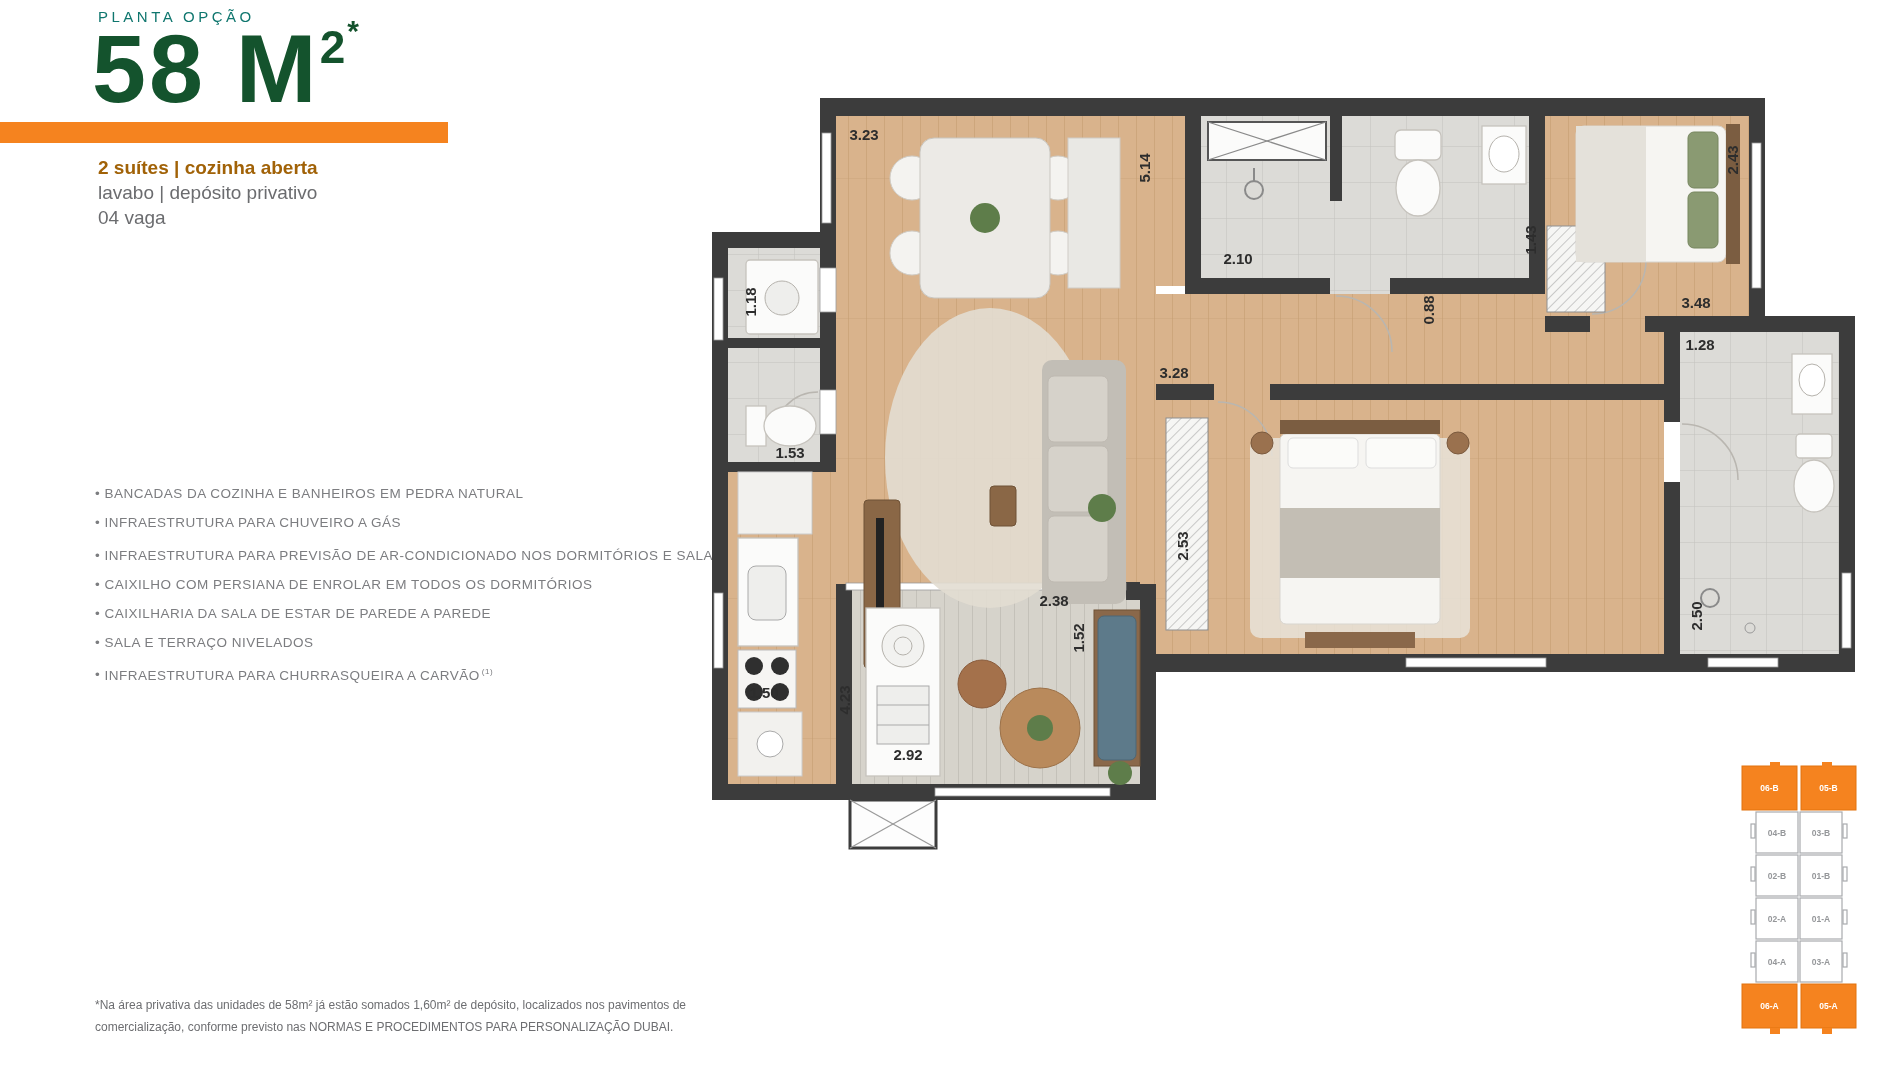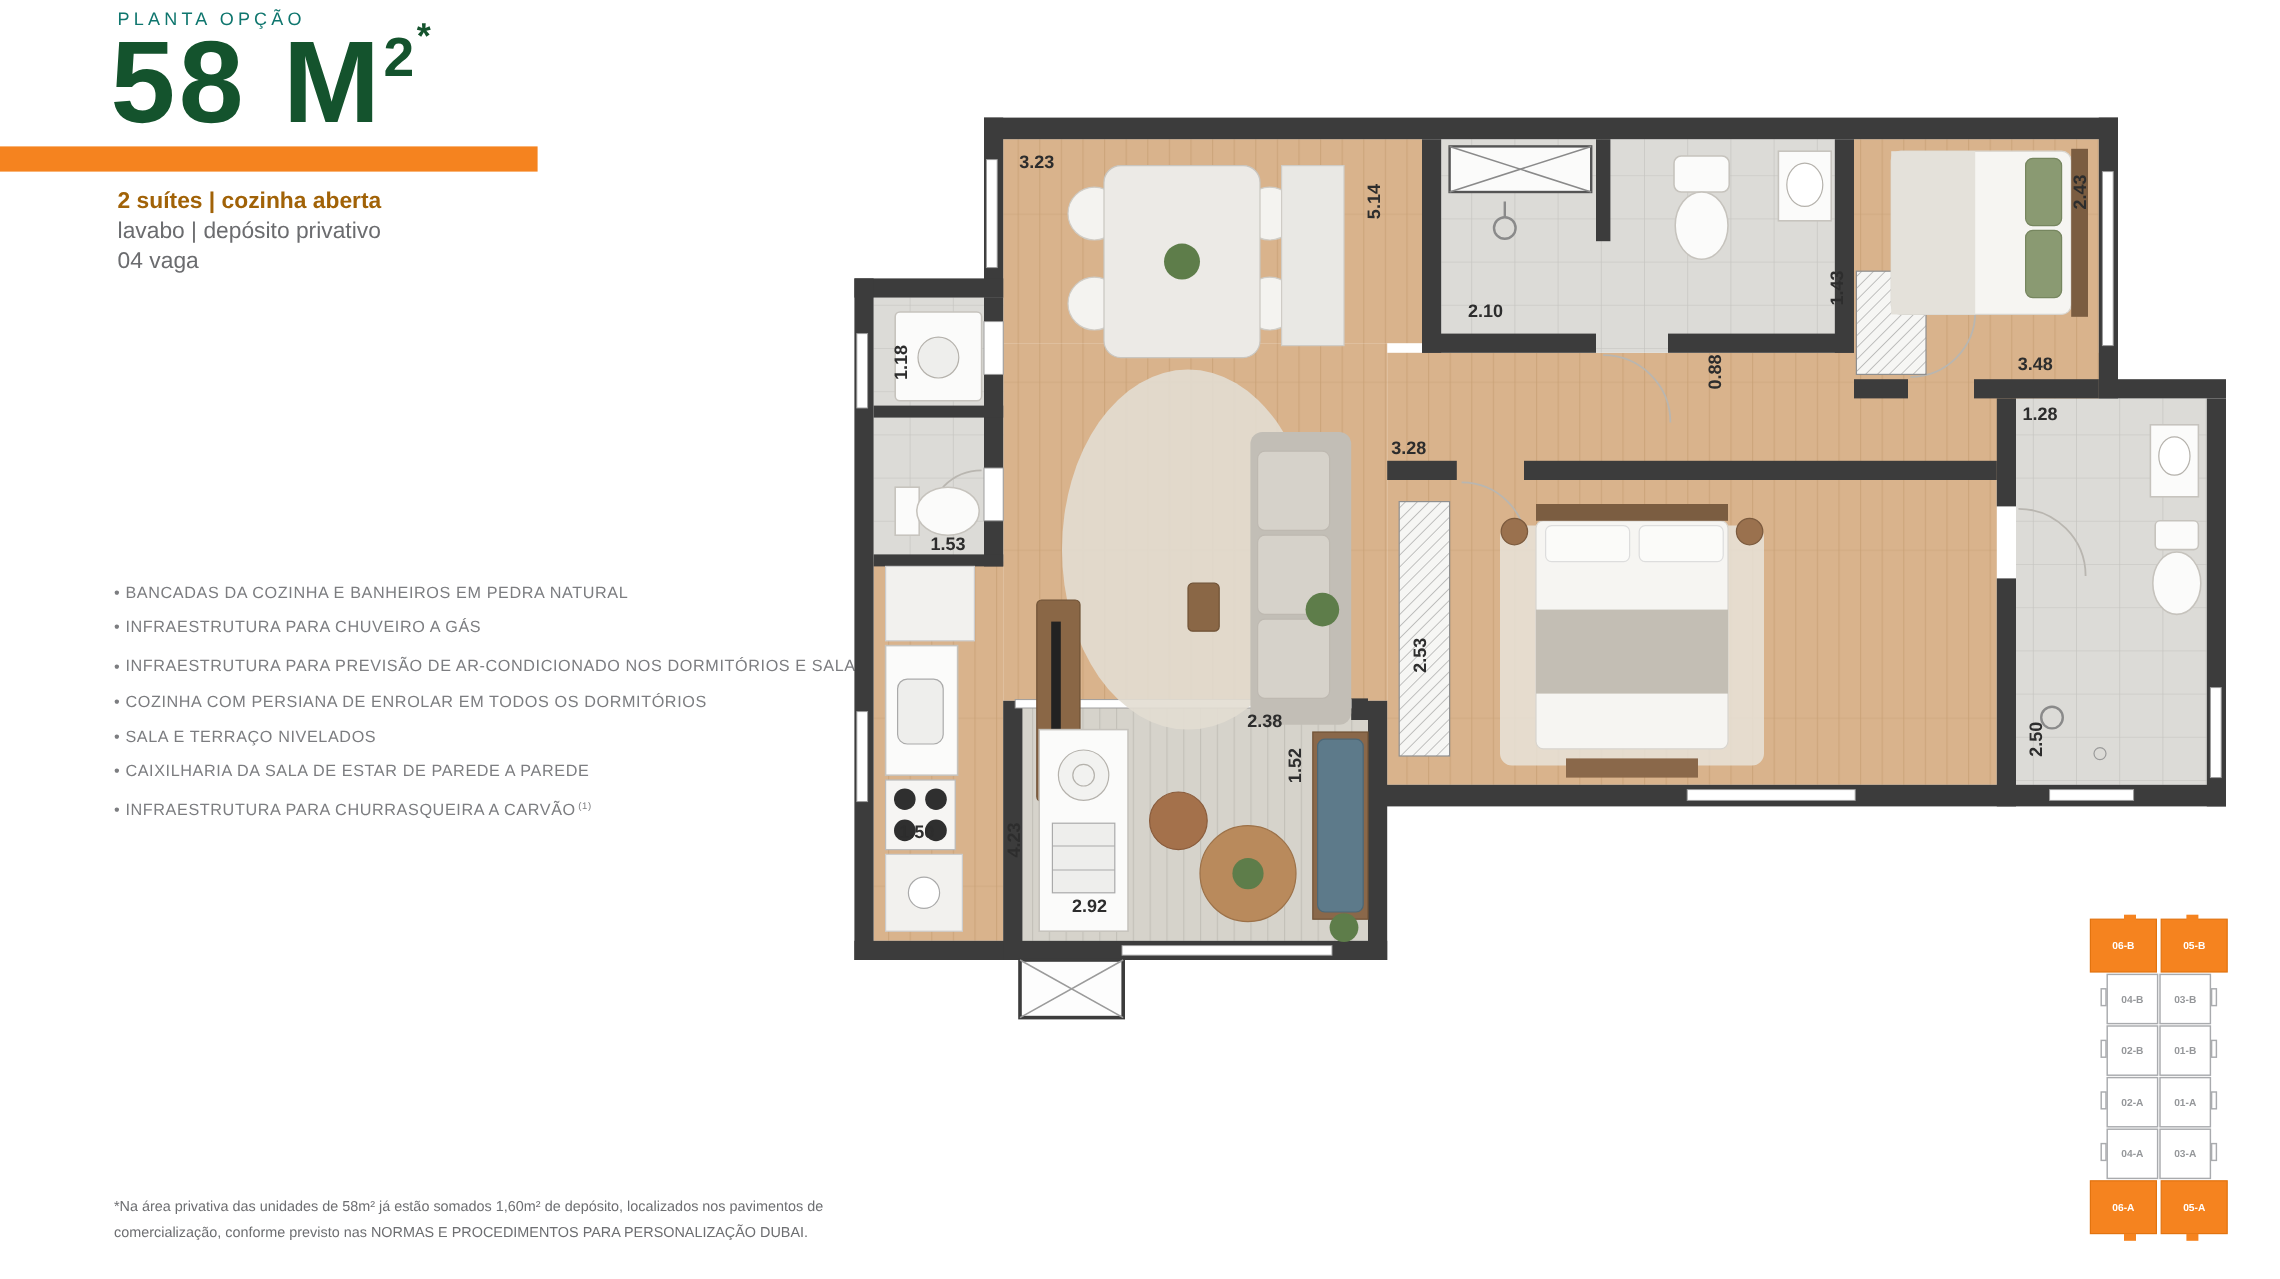--- a/index.html
+++ b/index.html
@@ -38,23 +38,23 @@
 <div class="specs">
   <div class="s1">2 suítes | cozinha aberta</div>
   <div class="s2">lavabo | depósito privativo</div>
   <div class="s3">04 vaga</div>
 </div>
 
 <ul class="features">
     <li><span class="ft">BANCADAS DA COZINHA E BANHEIROS EM PEDRA NATURAL</span></li>
     <li><span class="ft">INFRAESTRUTURA PARA CHUVEIRO A GÁS</span></li>
     <li><span class="ft">INFRAESTRUTURA PARA PREVISÃO DE AR-CONDICIONADO NOS DORMITÓRIOS E SALA</span><sup class="fs">(1)</sup></li>
-    <li><span class="ft">COZINHA COM PERSIANA DE ENROLAR EM TODOS OS DORMITÓRIOS</span></li>
+    <li><span class="ft">CAIXILHO COM PERSIANA DE ENROLAR EM TODOS OS DORMITÓRIOS</span></li>
+    <li><span class="ft">CAIXILHARIA DA SALA DE ESTAR DE PAREDE A PAREDE</span></li>
     <li><span class="ft">SALA E TERRAÇO NIVELADOS</span></li>
-    <li><span class="ft">CAIXILHARIA DA SALA DE ESTAR DE PAREDE A PAREDE</span></li>
     <li><span class="ft">INFRAESTRUTURA PARA CHURRASQUEIRA A CARVÃO</span><sup class="fs">(1)</sup></li>
   </ul>
 
 <div class="disclaimer">
   <div>*Na área privativa das unidades de 58m² já estão somados 1,60m² de depósito, localizados nos pavimentos de</div>
   <div>comercialização, conforme previsto nas NORMAS E PROCEDIMENTOS PARA PERSONALIZAÇÃO DUBAI.</div>
 </div>
 
 <svg class="plan" width="1220" height="822" viewBox="0 0 1220 822">
   <defs>

